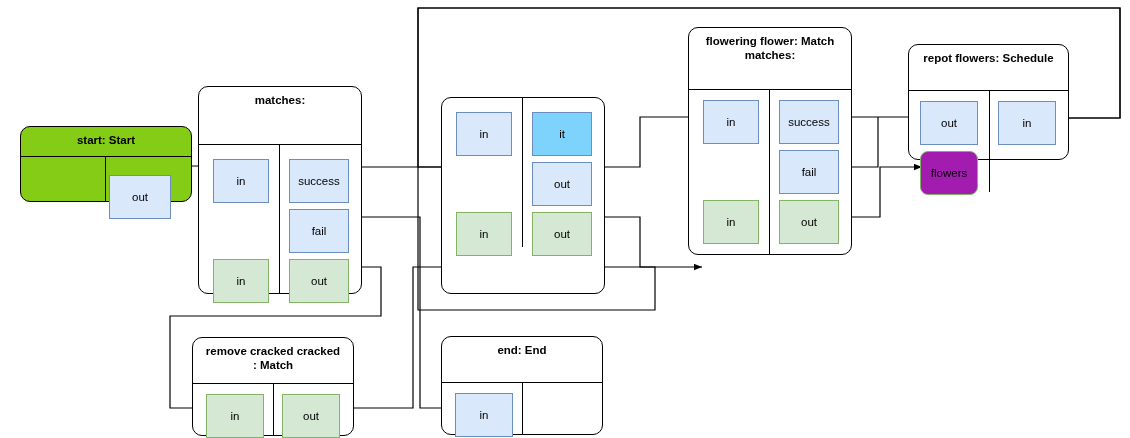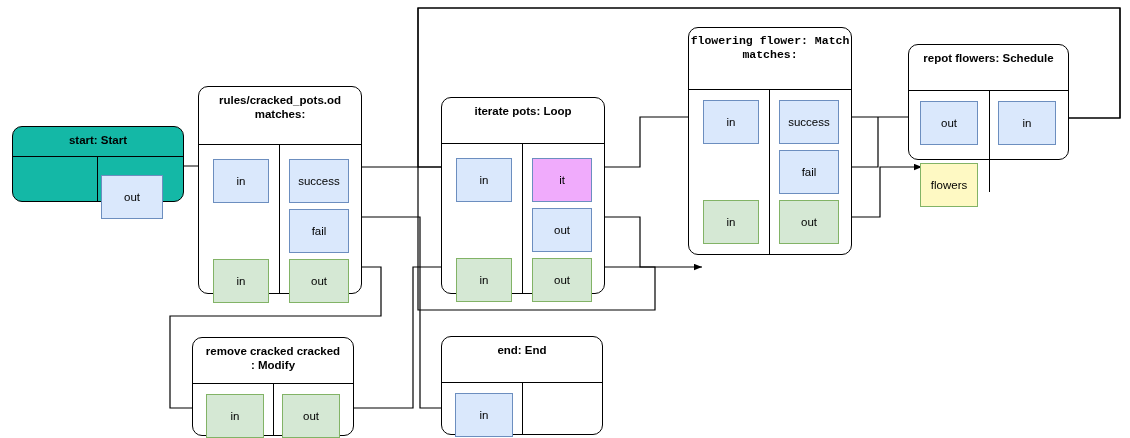--- a/index.html
+++ b/index.html
@@ -39,85 +39,81 @@
         <path d="M591,217 L640,217 L640,267 L702,267" marker-end="url(#arrow)"></path>
         <path d="M591,267 L655,267 L655,310 L418,310 L418,8 L1120,8 L1120,118 L1069,118"></path>
         <path d="M838,117 L922,117" marker-end="url(#arrow)"></path>
         <path d="M838,167 L878,167 L878,117 L878,167"></path>
         <path d="M838,217 L880,217 L880,167 L922,167" marker-end="url(#arrow)"></path>
         <path d="M1069,118 L1120,118 L1120,8 L418,8 L418,167 L455,167" marker-end="url(#arrow)"></path>
       </g>
   </svg>
 
   <div id="node-layer">
-      <div class="node" style="left: 12px; top: 126px; width: 172px; height: 76px; border-color: rgb(0, 0, 0); background: #14b8a6;">
+      <div class="node" style="left: 20px; top: 126px; width: 172px; height: 76px; border-color: rgb(0, 0, 0); background: #84cc16;">
         <div class="node-title title-overflow" style="height: 30px;">
           <span>start: Start</span>
         </div>
         <div class="node-body" style="height: 44px;">
           <div class="col-split" style="left: 84px; border-color: rgb(0, 0, 0);"></div>
           <div class="port" style="left: 88px; top: 18px; width: 62px; height: 44px; background: rgb(218, 232, 252); border-color: rgb(108, 142, 191);">out</div>
         </div>
       </div>
       <div class="node" style="left: 198px; top: 86px; width: 164px; height: 208px; border-color: rgb(0, 0, 0); background: rgb(255, 255, 255);">
         <div class="node-title title-overflow" style="height: 58px;">
-          <span>rules/cracked_pots.od</span>
           <span>matches:</span>
         </div>
         <div class="node-body" style="height: 148px;">
           <div class="col-split" style="left: 80px; border-color: rgb(0, 0, 0);"></div>
           <div class="port" style="left: 14px; top: 14px; width: 56px; height: 44px; background: rgb(218, 232, 252); border-color: rgb(108, 142, 191);">in</div>
           <div class="port" style="left: 90px; top: 14px; width: 60px; height: 44px; background: rgb(218, 232, 252); border-color: rgb(108, 142, 191);">success</div>
           <div class="port" style="left: 90px; top: 64px; width: 60px; height: 44px; background: rgb(218, 232, 252); border-color: rgb(108, 142, 191);">fail</div>
           <div class="port green" style="left: 14px; top: 114px; width: 56px; height: 44px; background: rgb(213, 232, 212); border-color: rgb(130, 179, 102);">in</div>
           <div class="port green" style="left: 90px; top: 114px; width: 60px; height: 44px; background: rgb(213, 232, 212); border-color: rgb(130, 179, 102);">out</div>
         </div>
       </div>
       <div class="node" style="left: 441px; top: 97px; width: 164px; height: 197px; border-color: rgb(0, 0, 0); background: rgb(255, 255, 255);">
-        <div class="node-title title-overflow" style="height: 46px;">
-          <span>iterate pots: Loop</span>
-        </div>
         <div class="node-body" style="height: 149px;">
           <div class="col-split" style="left: 80px; border-color: rgb(0, 0, 0);"></div>
           <div class="port" style="left: 14px; top: 14px; width: 56px; height: 44px; background: rgb(218, 232, 252); border-color: rgb(108, 142, 191);">in</div>
-          <div class="port" style="left: 90px; top: 14px; width: 60px; height: 44px; background: #f0abfc; border-color: rgb(108, 142, 191);">it</div>
+          <div class="port" style="left: 90px; top: 14px; width: 60px; height: 44px; background: #7dd3fc; border-color: rgb(108, 142, 191);">it</div>
           <div class="port" style="left: 90px; top: 64px; width: 60px; height: 44px; background: rgb(218, 232, 252); border-color: rgb(108, 142, 191);">out</div>
           <div class="port green" style="left: 14px; top: 114px; width: 56px; height: 44px; background: rgb(213, 232, 212); border-color: rgb(130, 179, 102);">in</div>
           <div class="port green" style="left: 90px; top: 114px; width: 60px; height: 44px; background: rgb(213, 232, 212); border-color: rgb(130, 179, 102);">out</div>
         </div>
       </div>
       <div class="node" style="left: 688px; top: 27px; width: 164px; height: 228px; border-color: rgb(0, 0, 0); background: rgb(255, 255, 255);">
-        <div class="node-title title-overflow" style="height: 62px; font-family: Liberation Mono, monospace;">
+        <div class="node-title title-overflow" style="height: 62px;">
           <span>flowering flower: Match</span>
           <span>matches:</span>
         </div>
         <div class="node-body" style="height: 164px;">
           <div class="col-split" style="left: 80px; border-color: rgb(0, 0, 0);"></div>
           <div class="port" style="left: 14px; top: 10px; width: 56px; height: 44px; background: rgb(218, 232, 252); border-color: rgb(108, 142, 191);">in</div>
           <div class="port" style="left: 90px; top: 10px; width: 60px; height: 44px; background: rgb(218, 232, 252); border-color: rgb(108, 142, 191);">success</div>
           <div class="port" style="left: 90px; top: 60px; width: 60px; height: 44px; background: rgb(218, 232, 252); border-color: rgb(108, 142, 191);">fail</div>
           <div class="port green" style="left: 14px; top: 110px; width: 56px; height: 44px; background: rgb(213, 232, 212); border-color: rgb(130, 179, 102);">in</div>
           <div class="port green" style="left: 90px; top: 110px; width: 60px; height: 44px; background: rgb(213, 232, 212); border-color: rgb(130, 179, 102);">out</div>
         </div>
       </div>
       <div class="node" style="left: 908px; top: 44px; width: 161px; height: 116px; border-color: rgb(0, 0, 0); background: rgb(255, 255, 255);">
         <div class="node-title title-overflow" style="height: 46px;">
           <span>repot flowers: Schedule</span>
         </div>
         <div class="node-body" style="height: 101px;">
           <div class="col-split" style="left: 80px; border-color: rgb(0, 0, 0);"></div>
           <div class="port" style="left: 11px; top: 10px; width: 58px; height: 44px; background: rgb(218, 232, 252); border-color: rgb(108, 142, 191);">out</div>
           <div class="port" style="left: 89px; top: 10px; width: 58px; height: 44px; background: rgb(218, 232, 252); border-color: rgb(108, 142, 191);">in</div>
-          <div class="port green" style="left: 11px; top: 72px; width: 58px; height: 44px; background: #fef9c3; border-color: rgb(130, 179, 102);">flowers</div>
+          <div class="port green" style="left: 11px; top: 60px; width: 58px; height: 44px; background: #a21caf; border-color: rgb(130, 179, 102); border-radius: 8px;">flowers</div>
         </div>
       </div>
       <div class="node" style="left: 192px; top: 337px; width: 162px; height: 99px; border-color: rgb(0, 0, 0); background: rgb(255, 255, 255);">
         <div class="node-title title-overflow" style="height: 46px;">
           <span>remove cracked cracked</span>
-          <span>: Modify</span>
+          <span>: Match</span>
         </div>
         <div class="node-body" style="height: 51px;">
           <div class="col-split" style="left: 80px; border-color: rgb(0, 0, 0);"></div>
           <div class="port green" style="left: 13px; top: 10px; width: 58px; height: 44px; background: rgb(213, 232, 212); border-color: rgb(130, 179, 102);">in</div>
           <div class="port green" style="left: 89px; top: 10px; width: 58px; height: 44px; background: rgb(213, 232, 212); border-color: rgb(130, 179, 102);">out</div>
         </div>
       </div>
       <div class="node" style="left: 441px; top: 336px; width: 162px; height: 99px; border-color: rgb(0, 0, 0); background: rgb(255, 255, 255);">
         <div class="node-title title-overflow" style="height: 46px;">
           <span>end: End</span>

